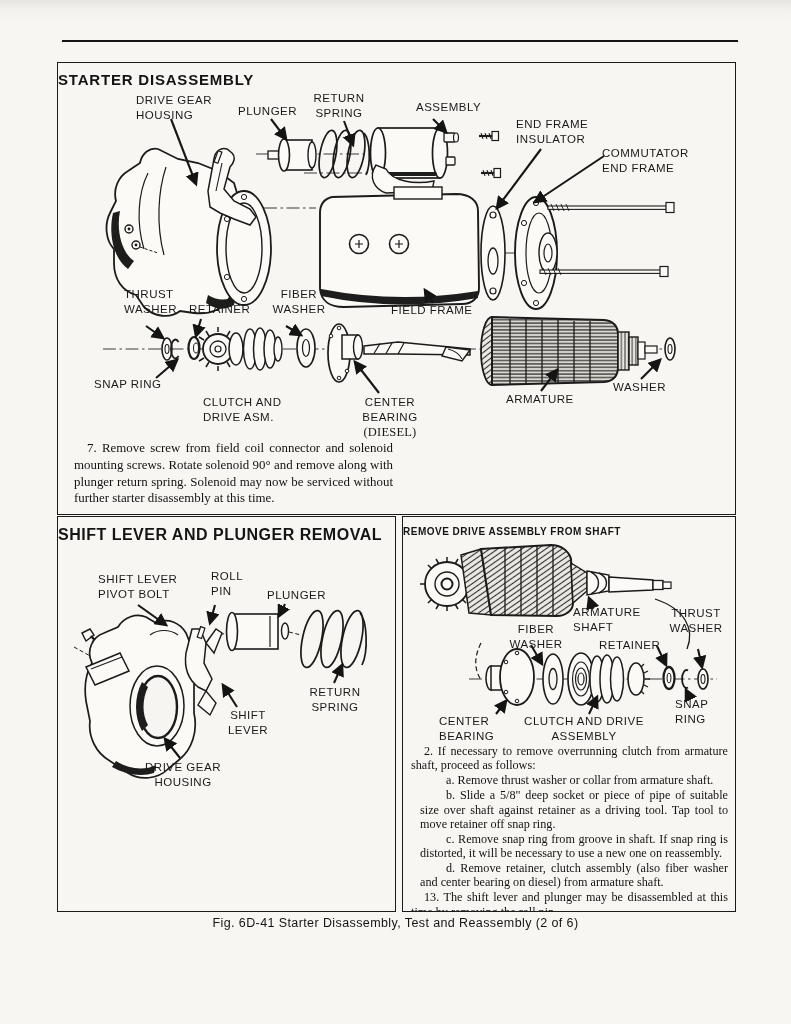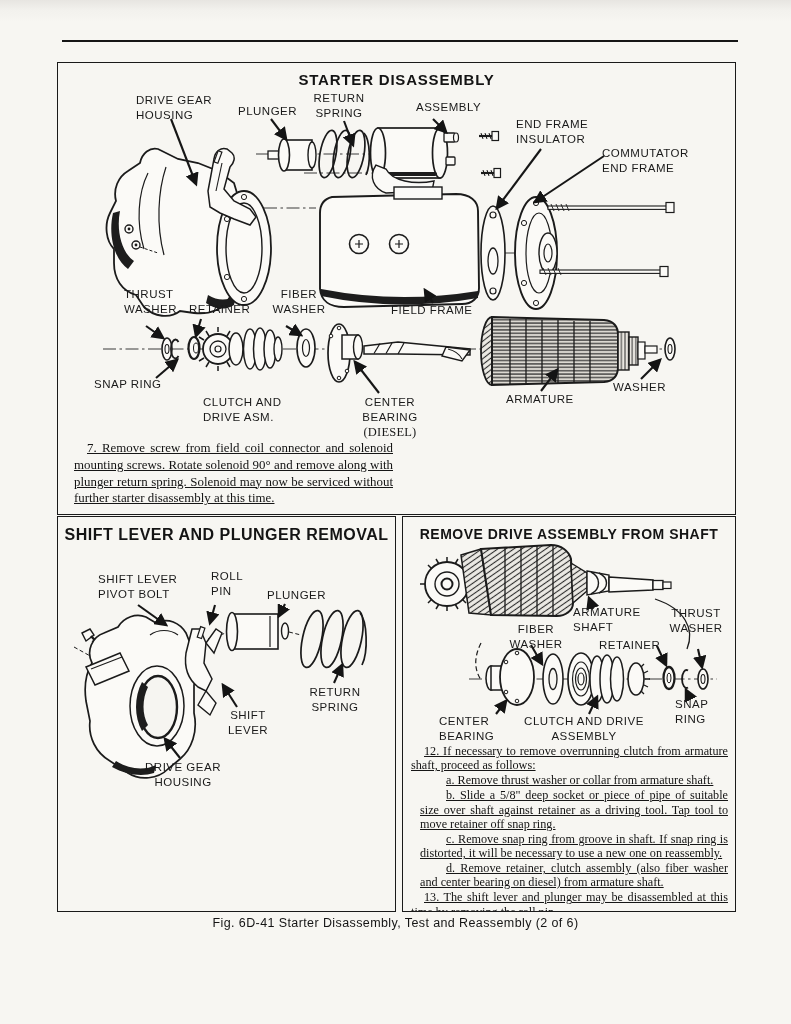--- a/index.html
+++ b/index.html
@@ -3,31 +3,31 @@
 <meta charset="utf-8">
 <style>
   html,body{margin:0;padding:0;background:#d9d6d0;}
   .page{position:relative;width:791px;height:1024px;margin:0 auto;overflow:hidden;
         background:linear-gradient(#e7e5e1 0px,#f2f1ed 10px,#f7f6f2 22px,#f7f6f2 100%);
         font-family:"Liberation Sans",sans-serif;color:#161616;}
   .hdr{position:absolute;top:21px;right:55px;font:bold 14.5px "Liberation Sans",sans-serif;
        letter-spacing:.3px;white-space:pre;color:#141414;}
   .hdr-rule{position:absolute;left:62px;right:53px;top:40px;height:2.4px;background:#161616;}
   .panel{position:absolute;border:1.8px solid #1a1a1a;background:transparent;}
-  .panel h2{position:absolute;left:0;right:0;margin:0;text-align:center;
+  .panel h2{position:absolute;left:0;right:0;margin:0;
             font:bold 15px "Liberation Sans",sans-serif;letter-spacing:.8px;color:#141414;}
   #panel-starter{left:57px;top:62px;width:677px;height:451px;}
   #panel-shift{left:57px;top:516px;width:337px;height:394px;overflow:hidden;}
   #panel-drive{left:402px;top:516px;width:332px;height:394px;overflow:hidden;}
   .diagram{position:absolute;left:0;top:0;width:100%;height:100%;}
   .lbl{position:absolute;font:11.5px/1.3 "Liberation Sans",sans-serif;letter-spacing:.5px;
        white-space:pre-line;color:#1a1a1a;}
   .lbl.c{text-align:center;}
   .lbl.serif{font:12.5px/1.2 "Liberation Serif",serif;letter-spacing:.2px;}
-  .steps{position:absolute;text-decoration:underline;}
+  .steps{position:absolute;}
   .steps p{margin:0 0 1px 0;font:12.9px/1.3 "Liberation Serif",serif;text-align:justify;color:#131313;}
   .steps p.i1{text-indent:13px;}
   .steps p.i2{text-indent:26px;padding-left:9px;}
   .steps p.i3{text-indent:42px;}
   #panel-drive .steps p{font:12.2px/1.16 "Liberation Serif",serif;margin-bottom:1px;}
   .caption{position:absolute;left:0;right:0;top:916px;text-align:center;
            font:12.5px "Liberation Sans",sans-serif;letter-spacing:.4px;color:#141414;}
   svg .ar{stroke:#161616;stroke-width:2.1;}
   svg .cl{stroke:#3a3a3a;stroke-width:1;stroke-dasharray:13 3.5 2.5 3.5;fill:none;}
   svg .pt{fill:#fbfaf7;stroke:#1b1b1b;}
@@ -312,21 +312,21 @@
     <div class="lbl c" style="left:247px;top:168px;width:60px">RETURN
 SPRING</div>
     <div class="lbl c" style="left:166px;top:191px;width:48px">SHIFT
 LEVER</div>
     <div class="lbl c" style="left:84px;top:243px;width:82px">DRIVE GEAR
 HOUSING</div>
 
   </section>
 
   <section class="panel" id="panel-drive">
-    <h2 style="top:9px;font-size:14px;letter-spacing:.5px">REMOVE DRIVE ASSEMBLY FROM SHAFT</h2>
+    <h2 style="top:9px;font-size:10px;letter-spacing:.5px">REMOVE DRIVE ASSEMBLY FROM SHAFT</h2>
 
     <svg class="diagram" viewBox="0 0 332 394">
       <defs>
         <marker id="ah3" viewBox="0 0 10 10" refX="8" refY="5" markerWidth="6.5" markerHeight="6.5" orient="auto">
           <path d="M0,0 L10,5 L0,10 Z" fill="#141414"></path>
         </marker>
         <pattern id="dg3" width="4.6" height="4.6" patternUnits="userSpaceOnUse" patternTransform="rotate(55)">
           <rect width="4.6" height="4.6" fill="#eceae5"></rect>
             <path d="M2.3,0V4.6" stroke="#2c2c2c" stroke-width="1.1"></path>
         </pattern>
@@ -401,21 +401,21 @@
 WASHER</div>
     <div class="lbl" style="left:196px;top:121px">RETAINER</div>
     <div class="lbl" style="left:272px;top:180px">SNAP
 RING</div>
     <div class="lbl" style="left:36px;top:197px">CENTER
 BEARING</div>
     <div class="lbl c" style="left:116px;top:197px;width:130px">CLUTCH AND DRIVE
 ASSEMBLY</div>
 
     <div class="steps" style="left:8px;top:227px;width:317px">
-      <p class="i1">12. If necessary to remove overrunning clutch from armature shaft, proceed as follows:</p>
+      <p class="i1">2. If necessary to remove overrunning clutch from armature shaft, proceed as follows:</p>
       <p class="i2">a. Remove thrust washer or collar from armature shaft.</p>
       <p class="i2">b. Slide a 5/8" deep socket or piece of pipe of suitable size over shaft against retainer as a driving tool. Tap tool to move retainer off snap ring.</p>
       <p class="i2">c. Remove snap ring from groove in shaft. If snap ring is distorted, it will be necessary to use a new one on reassembly.</p>
       <p class="i2">d. Remove retainer, clutch assembly (also fiber washer and center bearing on diesel) from armature shaft.</p>
       <p class="i1">13. The shift lever and plunger may be disassembled at this time by removing the roll pin.</p>
     </div>
   </section>
 
   <div class="caption">Fig. 6D-41 Starter Disassembly, Test and Reassembly (2 of 6)</div>
 </div>

